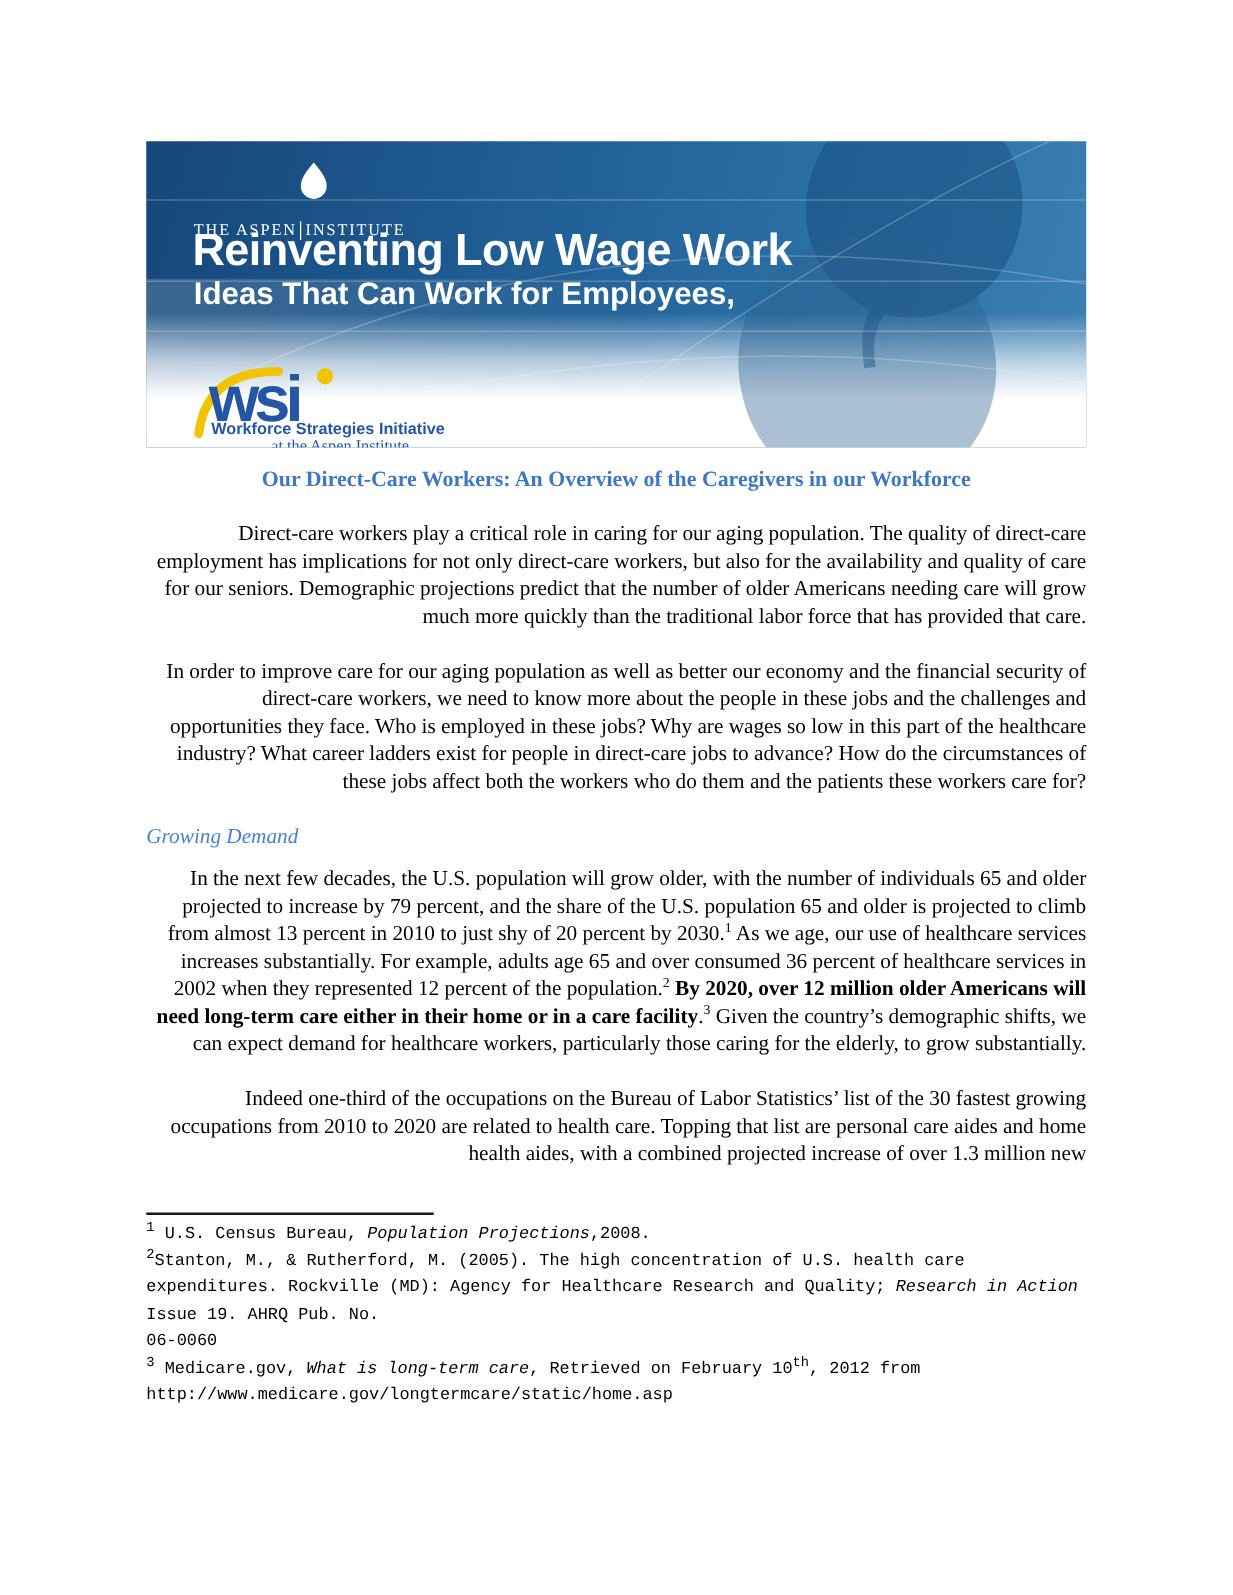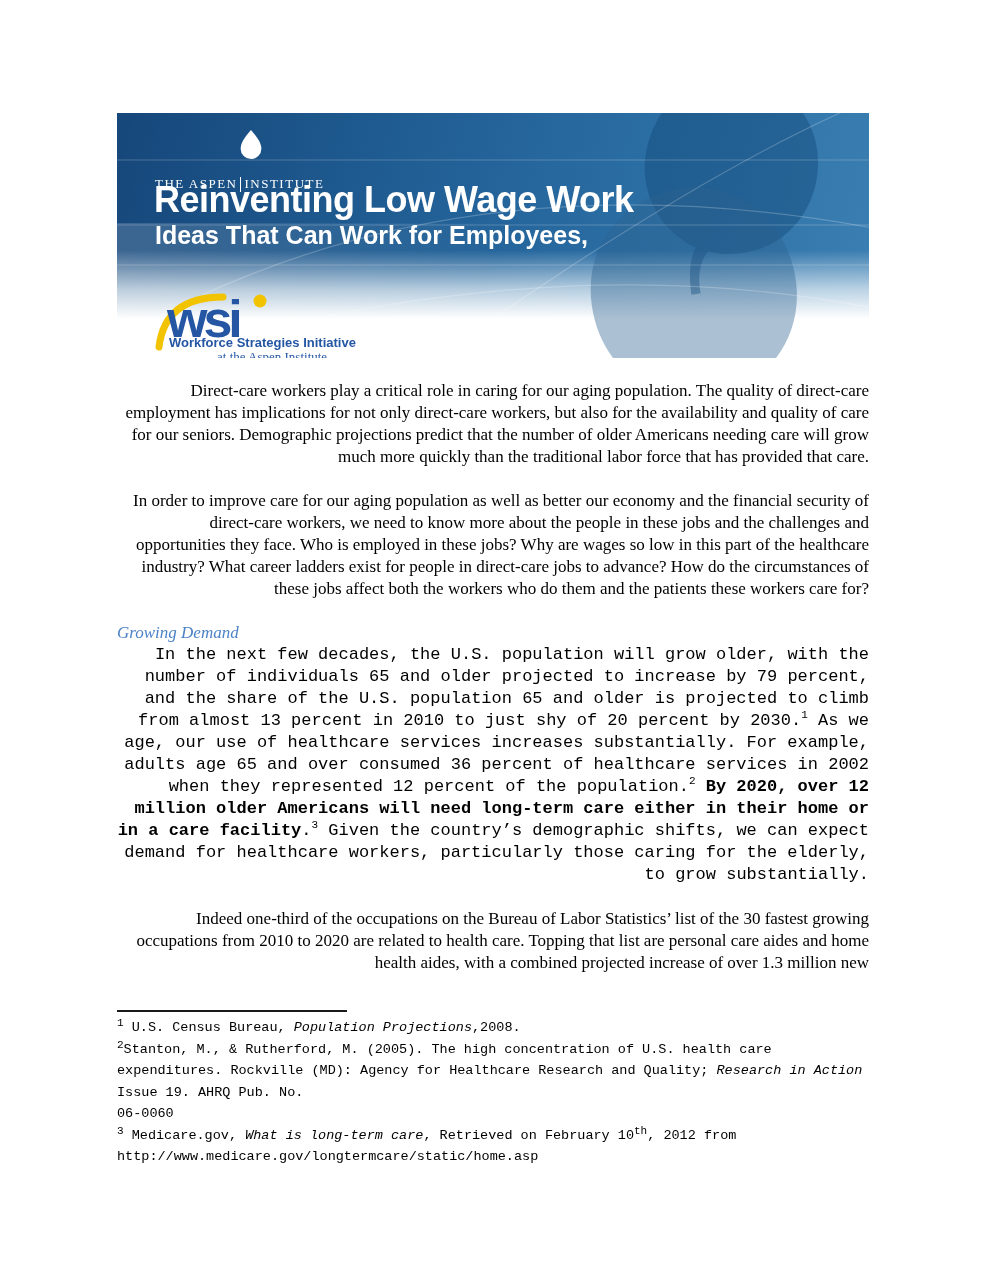--- a/index.html
+++ b/index.html
@@ -70,21 +70,21 @@
     font-weight:bold; font-size:17.5px; color:#3e78c0;
   }
   .para {
     margin-top:22px; font-size:17px; line-height:22px; color:#000000;
     text-align:right;
   }
   .section-heading {
     margin-top:22px; font-size:17px; line-height:22px;
     font-style:italic; color:#4c82c6;
   }
-  .para.after-heading { margin-top:0;font-family:Liberation Mono, monospace; }
+  .para.after-heading { margin-top:12px; }
   .para sup, .fn sup {
     font-size:11px; line-height:0; vertical-align:super;
   }
   .bold-inline { font-weight:bold; }
 
   
   .fn-rule { margin-top:36px; width:230px; border-top:2px solid #1a1a1a; }
   .footnotes { margin-top:5px; font-family:Liberation Mono, monospace;
     font-size:13.5px; line-height:21.5px; color:#000000; }
   .fn em { font-style:italic; }
@@ -132,20 +132,21 @@
         <svg width="150" height="64" viewBox="0 0 150 64">
           <path d="M 12,58 Q 18,8 76,8" fill="none" stroke="#f2c300" stroke-width="7" stroke-linecap="round"></path>
           <text x="20" y="48" font-family="Liberation Sans, sans-serif" font-weight="bold" font-size="52" letter-spacing="-4" fill="#2456a4">wsi</text>
           <circle cx="113" cy="12" r="6.5" fill="#f2c300"></circle>
         </svg>
         <div class="wsi-org">Workforce Strategies Initiative</div>
         <div class="wsi-suborg">at the Aspen Institute</div>
       </div>
     </div>
 
+    <div class="doc-title">Our Direct-Care Workers:  An Overview of the Caregivers in our Workforce</div>
 
     <p class="para">Direct-care workers play a critical role in caring for our aging population.  The quality of direct-care employment has implications for not only direct-care workers, but also for the availability and quality of care for our seniors.  Demographic projections predict that the number of older Americans needing care will grow much more quickly than the traditional labor force that has provided that care.</p>
 
     <p class="para">In order to improve care for our aging population as well as better our economy and the financial security of direct-care workers, we need to know more about the people in these jobs and the challenges and opportunities they face. Who is employed in these jobs? Why are wages so low in this part of the healthcare industry? What career ladders exist for people in direct-care jobs to advance? How do the circumstances of these jobs affect both the workers who do them and the patients these workers care for?</p>
 
     <div class="section-heading">Growing Demand</div>
 
     <p class="para after-heading"><span>In the next few decades, the U.S. population will grow older, with the number of individuals 65 and older projected to increase by 79 percent, and the share of the U.S. population 65 and older is projected to climb from almost 13 percent in 2010 to just shy of 20 percent by 2030.</span><sup>1</sup><span> As we age, our use of healthcare services increases substantially. For example, adults age 65 and over consumed 36 percent of healthcare services in 2002 when they represented 12 percent of the population.</span><sup>2</sup><span class="bold-inline"> By 2020, over 12 million older Americans will need long-term care either in their home or in a care facility</span><span>.</span><sup>3</sup><span> Given the country’s demographic shifts, we can expect demand for healthcare workers, particularly those caring for the elderly, to grow substantially.</span></p>
 
     <p class="para">Indeed one-third of the occupations on the Bureau of Labor Statistics’ list of the 30 fastest growing occupations from 2010 to 2020 are related to health care. Topping that list are personal care aides and home health aides, with a combined projected increase of over 1.3 million new</p>

